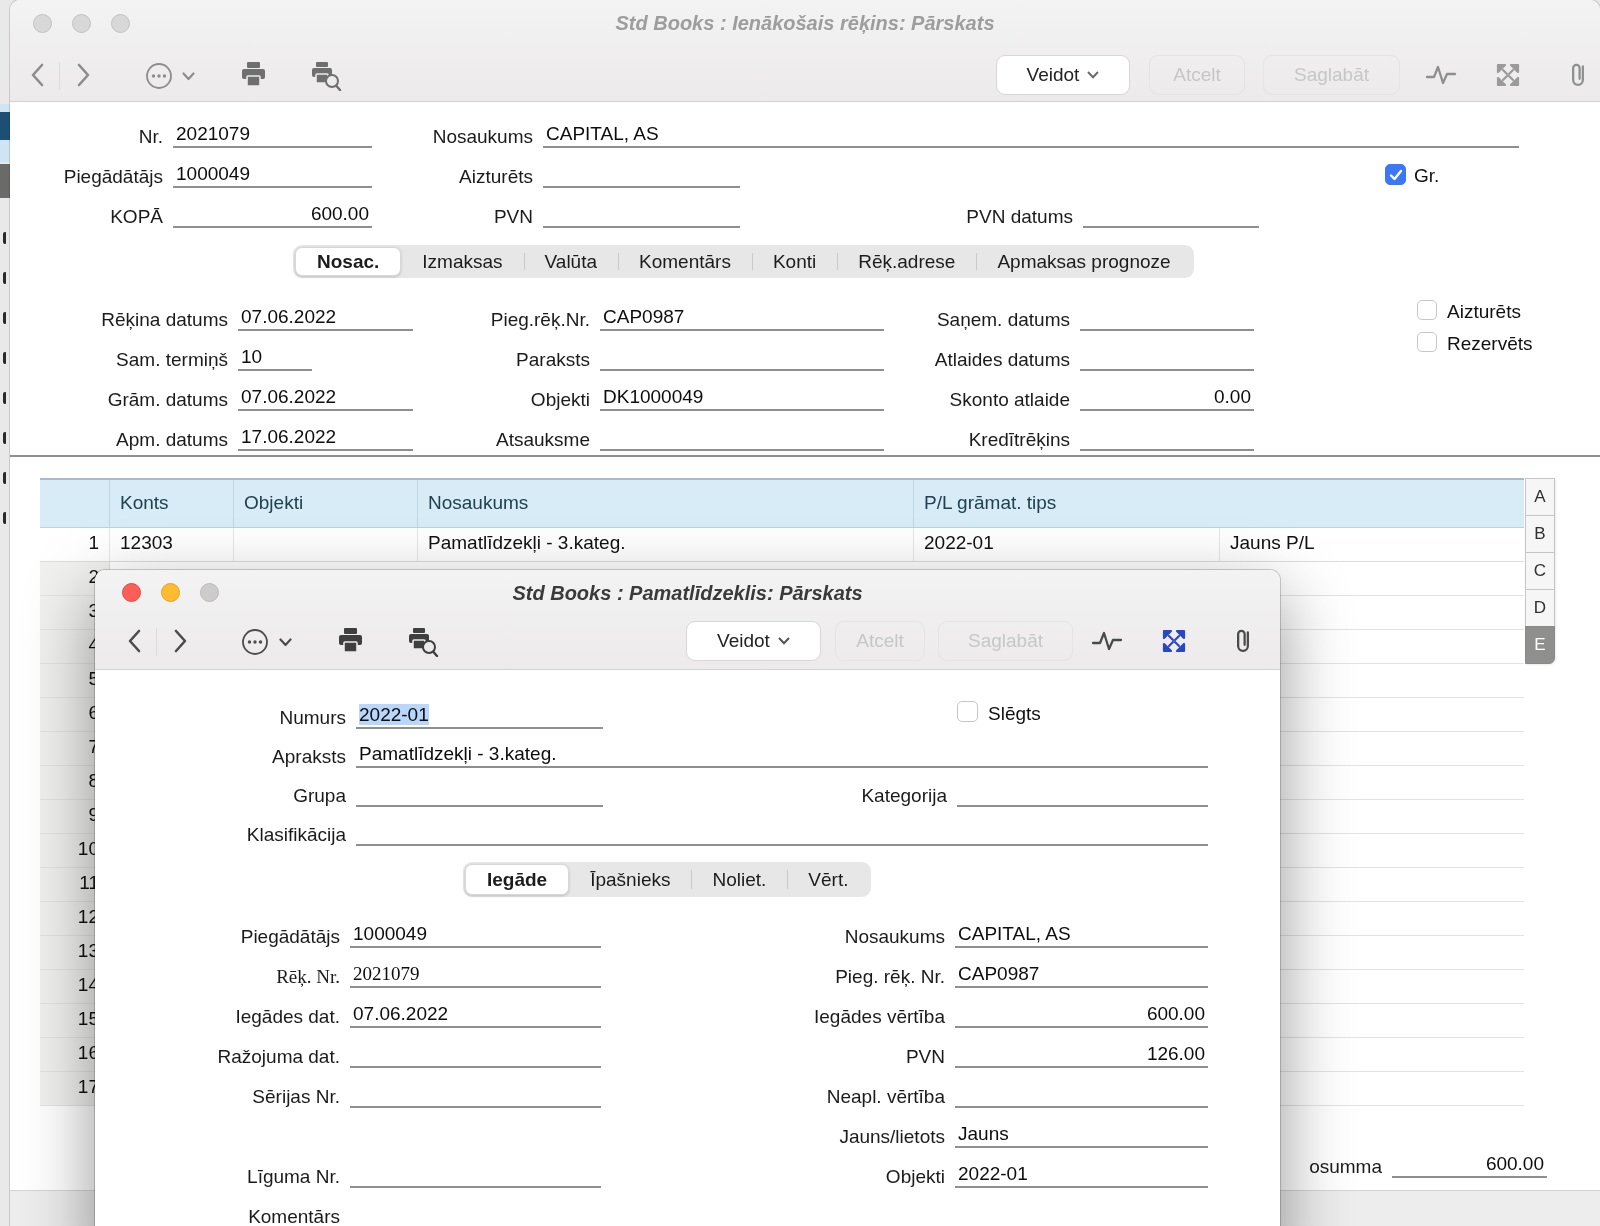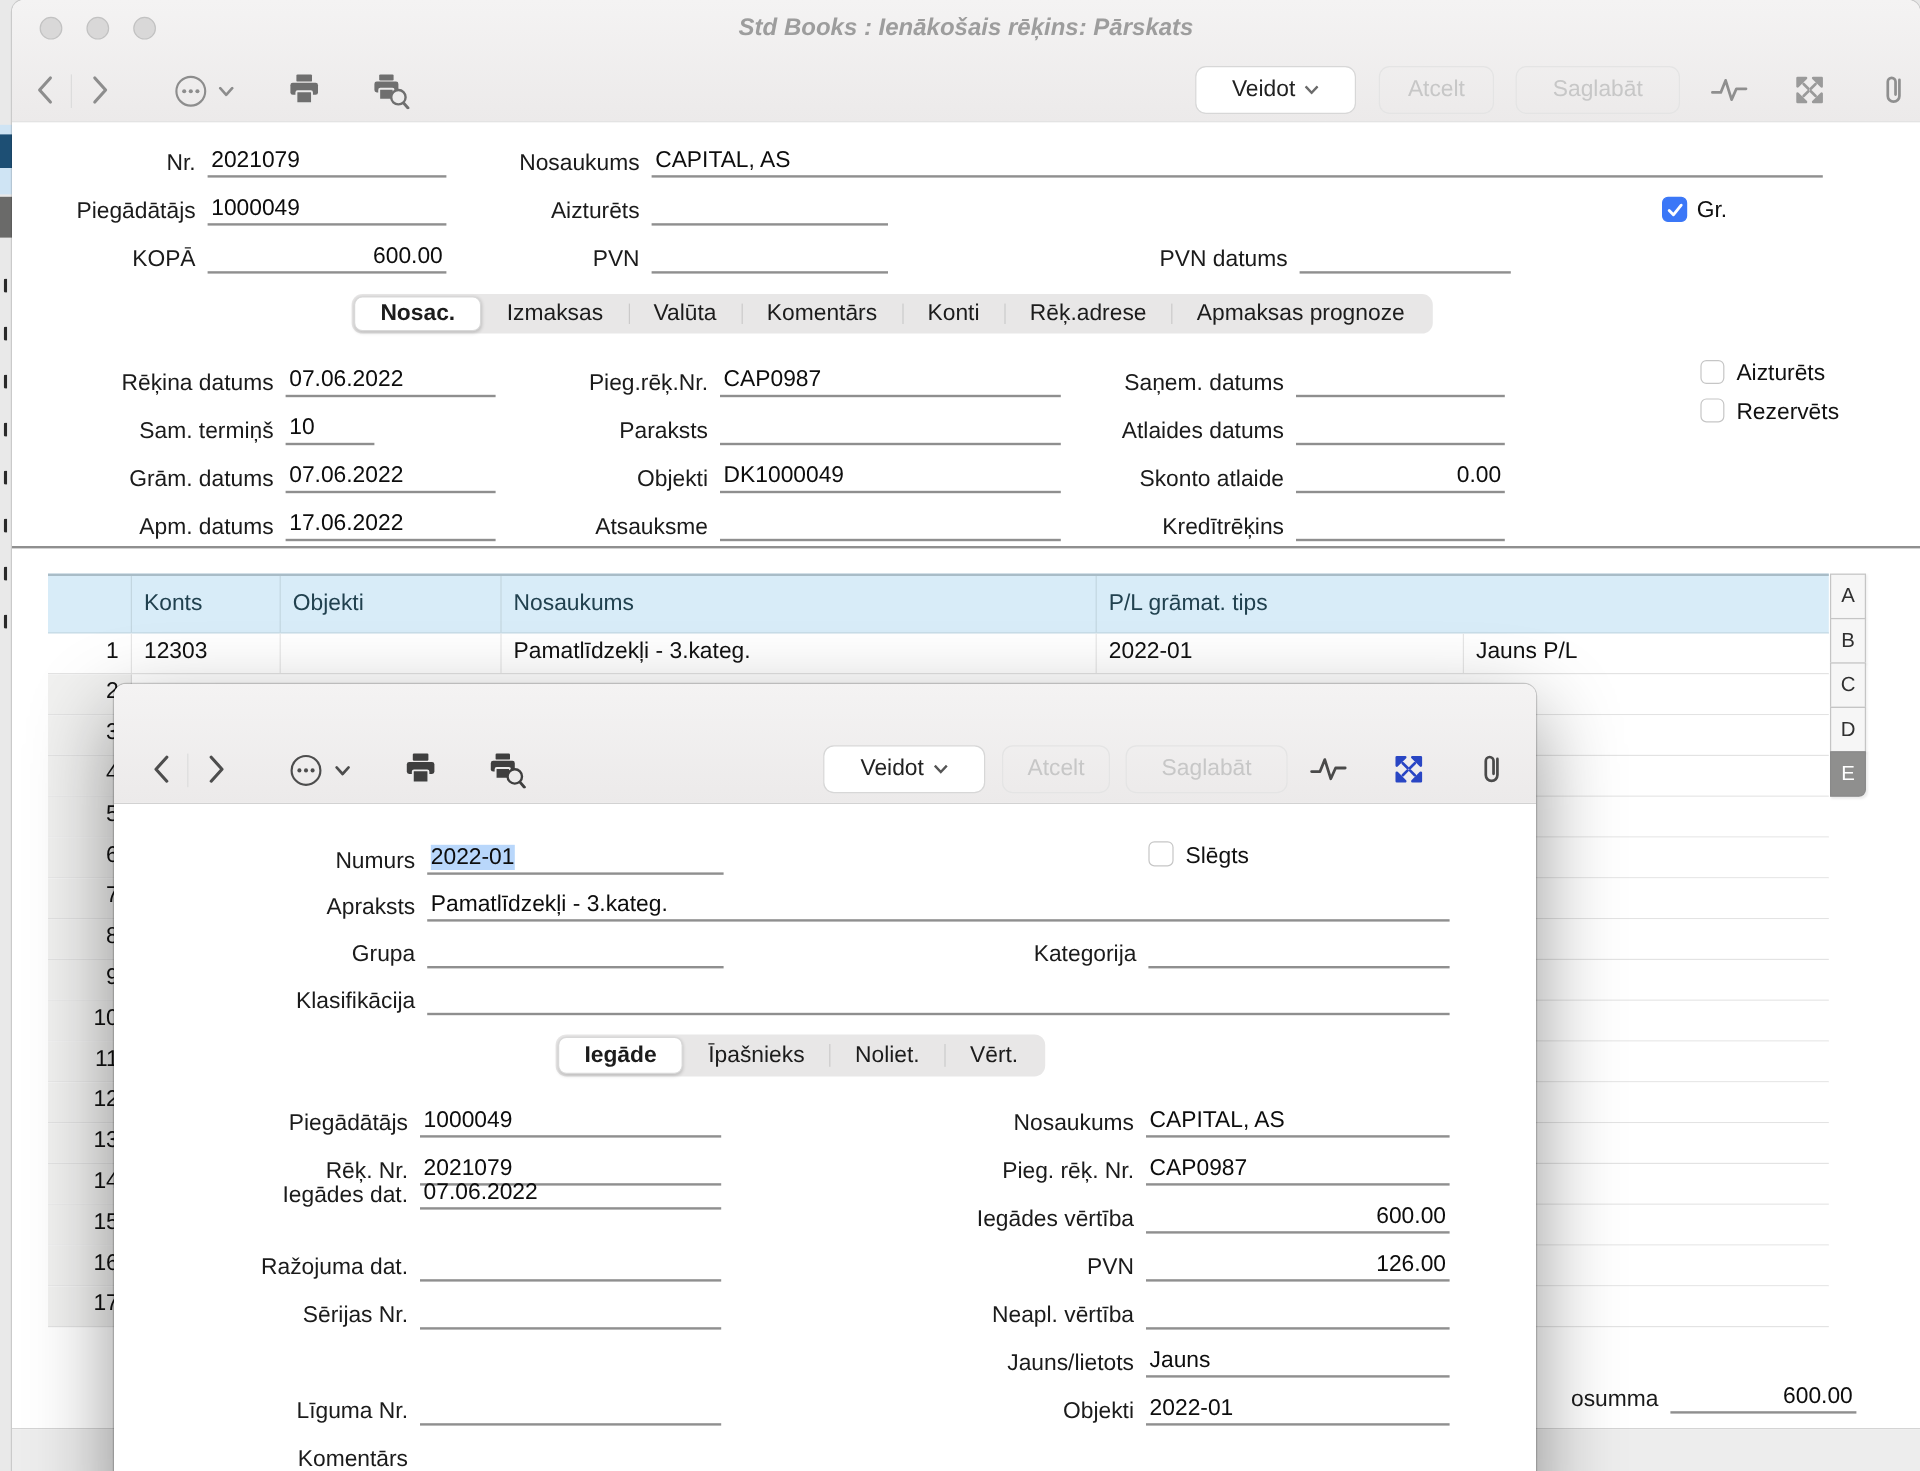--- a/index.html
+++ b/index.html
@@ -331,20 +331,28 @@
     <span class="lbl" style="width:123px">osumma</span>
     <span class="line r" style="width:155px">600.00</span>
   </div>
   <div style="position:absolute;left:0;top:1190px;width:1590px;height:1px;background:#d4d4d4;"></div>
   <div style="position:absolute;left:0;top:1191px;width:1590px;height:35px;background:#ededed;"></div>
 </div>
 
 <div class="win" style="left:95px;top:570px;width:1185px;height:700px;border-radius:10px 10px 0 0;box-shadow:0 0 0 1px rgba(0,0,0,.18), 0 25px 70px rgba(0,0,0,.42);">
   <div class="chrome" style="height:100px;"></div>
 
+  <div class="titlebar" style="height:46px;">
+    <div class="lights" style="left:27px;top:13px;">
+      <span class="light" style="background:#fe5e57;border:1px solid #e2493f;"></span>
+      <span class="light" style="background:#febb2f;border:1px solid #e0a321;"></span>
+      <span class="light" style="background:#cdcccb;border:1px solid #bcbbba;"></span>
+    </div>
+    <div class="title" style="color:#3a3a3a;">Std Books : Pamatlīdzeklis: Pārskats</div>
+  </div>
 
   <span class="icon" style="left:30px;top:58px;">
     <svg width="19" height="26" viewBox="0 0 19 26" style="stroke:#4d4d4d;stroke-width:2.6;fill:none;">
         <polyline points="14,3 5,13 14,23"></polyline>
       </svg>
     </span>
   <span class="tsep" style="left:61px;top:58px;"></span>
   <span class="icon" style="left:76px;top:58px;">
     <svg width="19" height="26" viewBox="0 0 19 26" style="stroke:#4d4d4d;stroke-width:2.6;fill:none;">
         <polyline points="5,3 14,13 5,23"></polyline>
@@ -444,25 +452,25 @@
     <span class="seg sel">Iegāde</span>
     <span class="seg">Īpašnieks</span>
     <span class="seg">Noliet.</span>
     <span class="seg">Vērt.</span>
   </div>
 
   <div class="fld" style="left:90px;top:348px;">
       <span class="lbl" style="width:165px">Piegādātājs</span>
       <span class="line" style="width:251px">1000049</span>
     </div>
-  <div class="fld" style="left:90px;top:388px;">
+  <div class="fld" style="left:90px;top:388px;font-family:Liberation Serif, serif;">
       <span class="lbl" style="width:165px">Rēķ. Nr.</span>
       <span class="line" style="width:251px">2021079</span>
     </div>
-  <div class="fld" style="left:90px;top:408px;">
+  <div class="fld" style="left:90px;top:428px;">
       <span class="lbl" style="width:165px">Iegādes dat.</span>
       <span class="line" style="width:251px">07.06.2022</span>
     </div>
   <div class="fld" style="left:90px;top:468px;">
       <span class="lbl" style="width:165px">Ražojuma dat.</span>
       <span class="line" style="width:251px"></span>
     </div>
   <div class="fld" style="left:90px;top:508px;">
       <span class="lbl" style="width:165px">Sērijas Nr.</span>
       <span class="line" style="width:251px"></span>

